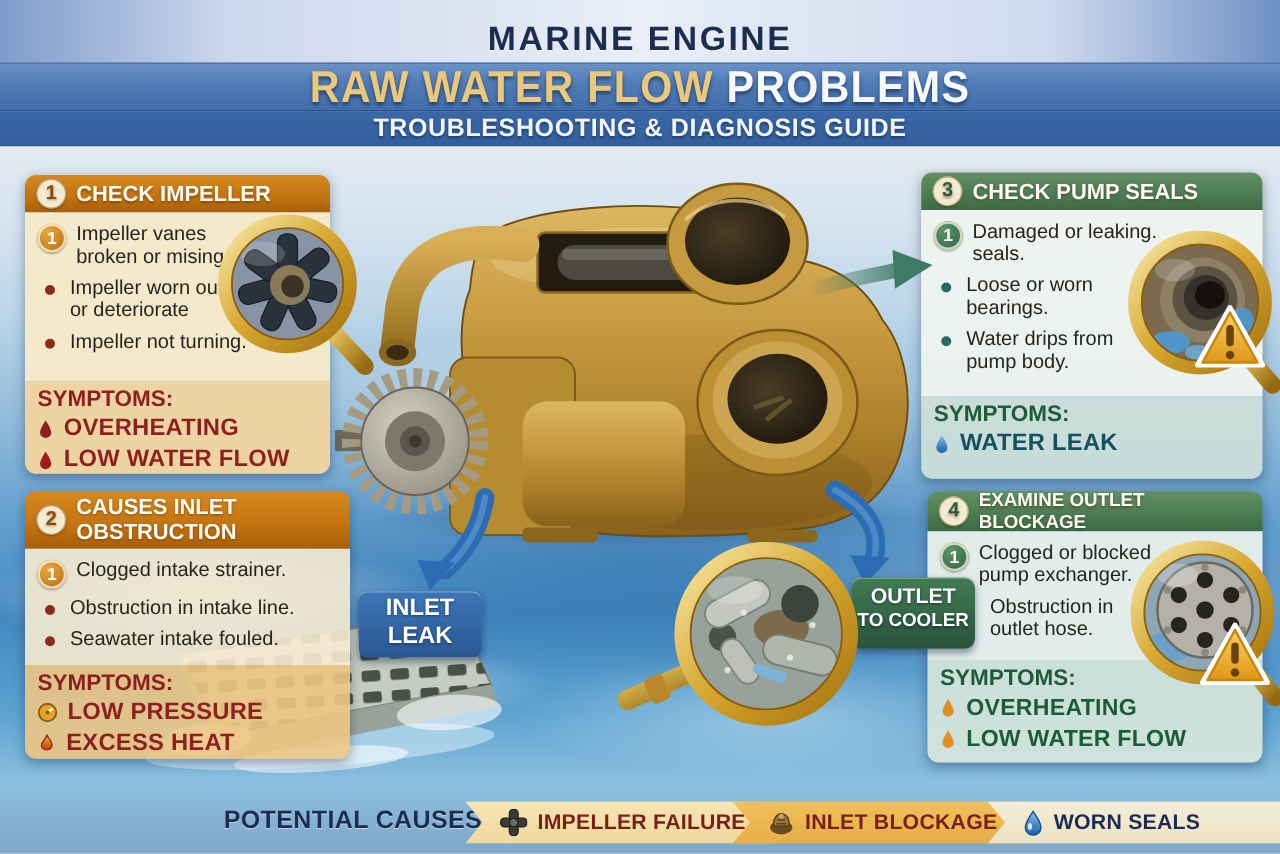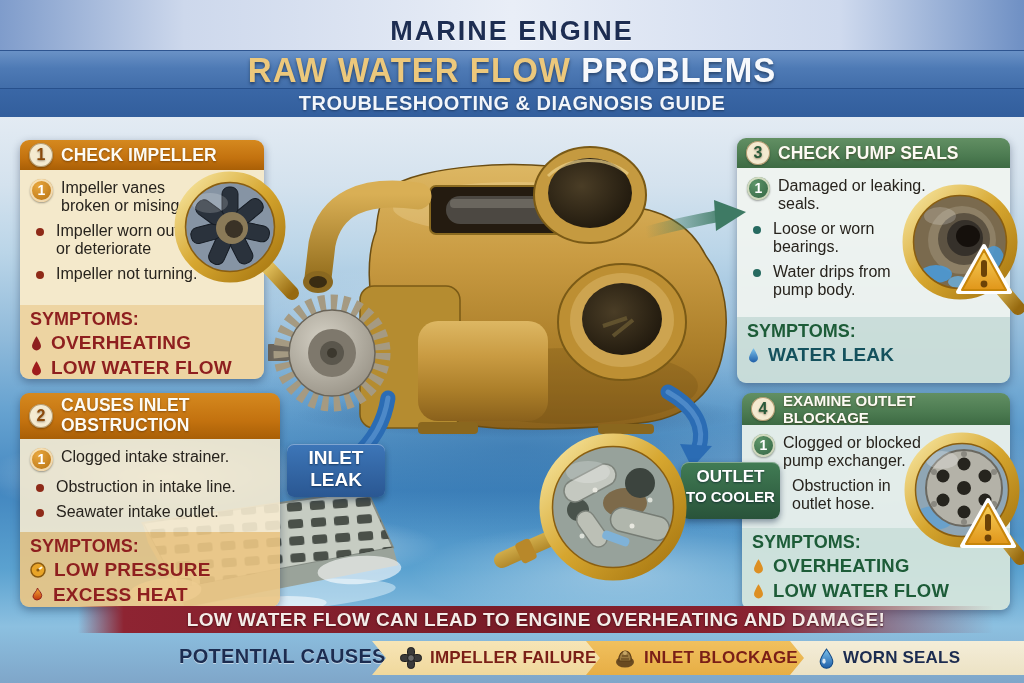--- a/index.html
+++ b/index.html
@@ -58,21 +58,21 @@
   .dot.red{background:#8e2a18;} .dot.teal{background:#266a60;}
   .sym{padding:4px 10px 2px 10px;border-radius:0 0 9px 9px;}
   .sym-label{font-weight:800;font-size:18px;margin-bottom:2px;}
   .sym-item{display:flex;align-items:center;gap:8px;font-weight:800;margin-bottom:3px;letter-spacing:.2px;}
   .red-t{color:#8e1f1f;} .green-t{color:#1d5c38;} .teal-t{color:#14515d;}
   .sicon{flex:0 0 auto;display:block;}
 
   
   .flowlabel{position:absolute;z-index:6;color:#fff;text-align:center;font-weight:800;
     text-shadow:0 1px 2px rgba(0,20,40,.55);box-shadow:0 3px 6px rgba(10,30,60,.45),inset 0 1px 0 rgba(255,255,255,.35);}
-  .inlet{left:287px;top:444px;width:98px;height:50px;border-radius:7px;padding-top:3px;
+  .inlet{left:287px;top:473px;width:98px;height:50px;border-radius:7px;padding-top:3px;
     background:linear-gradient(180deg,#3d76b8 0%,#2a5792 100%);}
   .inlet .l1{font-size:19px;line-height:22px;} .inlet .l2{font-size:19px;line-height:22px;}
   .outlet{left:681px;top:462px;width:99px;height:52px;border-radius:8px;padding-top:5px;
     background:linear-gradient(180deg,#417c54 0%,#29533a 100%);}
   .outlet .l1{font-size:17px;line-height:20px;} .outlet .l2{font-size:15px;line-height:19px;}
 
   
   .banner{position:absolute;left:78px;top:606px;width:916px;height:27px;z-index:8;
     display:flex;align-items:center;justify-content:center;
     background:linear-gradient(90deg,rgba(142,34,48,0) 0%,#8e2432 5%,#7a1c28 45%,#8a2230 75%,rgba(142,34,48,0) 100%);}
@@ -282,21 +282,21 @@
       <div class="row">
         <div class="ibadge o">1</div>
         <div class="txt">Clogged intake strainer.</div>
       </div>
       <div class="row">
         <span class="dot red"></span>
         <div class="txt">Obstruction in intake line.</div>
       </div>
       <div class="row">
         <span class="dot red"></span>
-        <div class="txt">Seawater intake outlet.</div>
+        <div class="txt">Seawater intake fouled.</div>
       </div>
     </div>
     <div class="sym" style="background:rgba(236,198,132,.9);height:69px;">
       <div class="sym-label red-t">SYMPTOMS:</div>
       <div class="sym-item red-t" style="font-size:19px">
         <svg class="sicon" width="16" height="16" viewBox="0 0 16 16">
             <circle cx="8" cy="8" r="7" fill="#e8a428" stroke="#8a5a10" stroke-width="1.5"></circle>
             <path d="M8 8 L11.5 5.5" stroke="#fff6dc" stroke-width="2" stroke-linecap="round"></path>
             <circle cx="8" cy="8" r="1.6" fill="#8a5a10"></circle>
           </svg>
@@ -498,23 +498,20 @@
       <rect x="112" y="106" width="28" height="9" rx="4" transform="rotate(20 126 110)" fill="#7fb2d8"></rect>
       <circle cx="105" cy="62" r="2.5" fill="#e8e8e0"></circle>
         <circle cx="142" cy="98" r="2.5" fill="#e8e8e0"></circle>
       <circle cx="92" cy="108" r="2.5" fill="#dce0d8"></circle>
         <circle cx="160" cy="72" r="2.5" fill="#dce0d8"></circle>
       <ellipse cx="98" cy="44" rx="22" ry="11" fill="rgba(255,255,255,.22)"></ellipse>
     </g>
     <circle cx="123" cy="79" r="60.5" fill="none" stroke="#8a5e10" stroke-width="1.5"></circle>
   </svg>
 
-  <div class="banner">
-    <div class="t">LOW WATER FLOW CAN LEAD TO ENGINE OVERHEATING AND DAMAGE!</div>
-  </div>
 
   <div class="pc-label">POTENTIAL CAUSES:</div>
 
   <div class="cause cause1">
     <svg width="22" height="22" viewBox="0 0 22 22">
       <g transform="translate(11,11)" fill="#3a3a3a" stroke="#1e1e1e" stroke-width="1">
         <rect x="-3.5" y="-10.5" width="7" height="9" rx="3.2"></rect>
         <rect x="-3.5" y="-10.5" width="7" height="9" rx="3.2" transform="rotate(90)"></rect>
         <rect x="-3.5" y="-10.5" width="7" height="9" rx="3.2" transform="rotate(180)"></rect>
         <rect x="-3.5" y="-10.5" width="7" height="9" rx="3.2" transform="rotate(270)"></rect>

